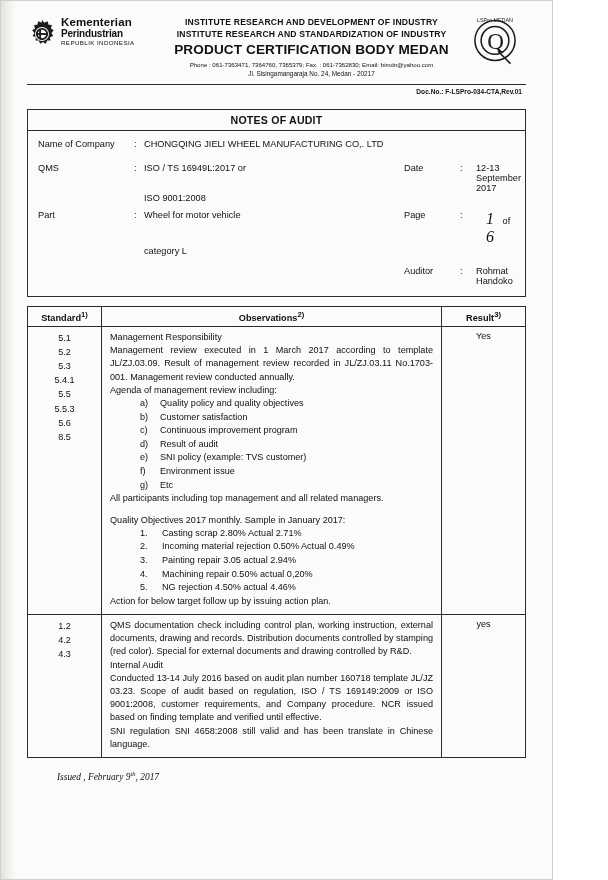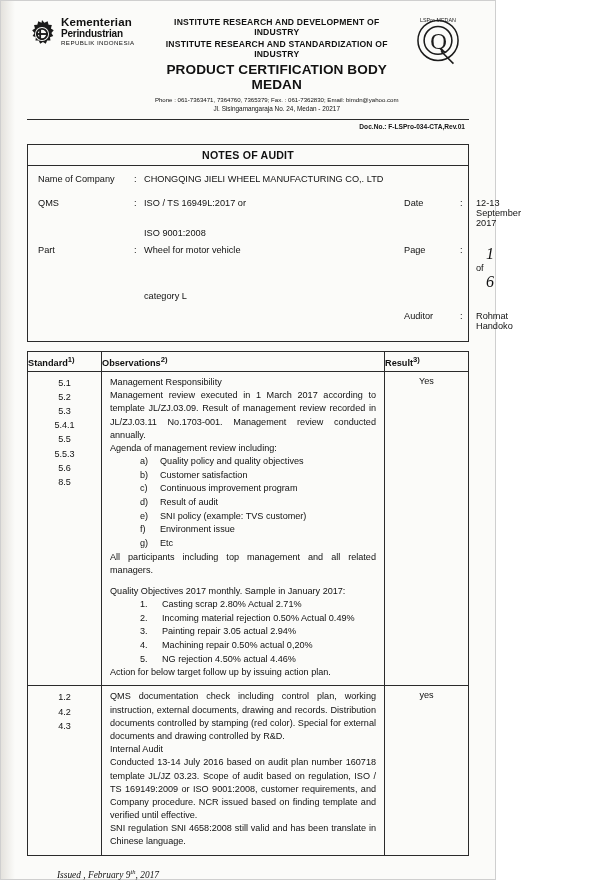--- a/index.html
+++ b/index.html
@@ -7,21 +7,21 @@
   body {
     width: 608px;
     height: 880px;
     background: #ffffff;
     font-family: "Liberation Sans", sans-serif;
     color: #111;
     overflow: hidden;
   }
   .page {
     position: relative;
-    width: 496px;
+    width: 553px;
     height: 880px;
     background: #fbfbf9;
     border: 1px solid #cfcfcf;
   }
   .sheet {
     position: absolute;
     left: 0; top: 0; right: 0;
     height: 810px;
     padding: 14px 26px 0 26px;
   }
@@ -126,21 +126,21 @@
     font-size: 9.1px;
   }
   .tbl th, .tbl td {
     border: 1px solid #2b2b2b;
     vertical-align: top;
   }
   .tbl th {
     font-size: 9.2px;
     font-weight: bold;
     padding: 3px 0;
-    text-align: left;
+    text-align: center;
   }
   .c-std { width: 74px; }
   .c-res { width: 84px; }
   .std-cell {
     text-align: center;
     padding: 4px 2px 4px 2px;
     line-height: 1.55;
   }
   .obs-cell {
     padding: 4px 8px 6px 8px;

